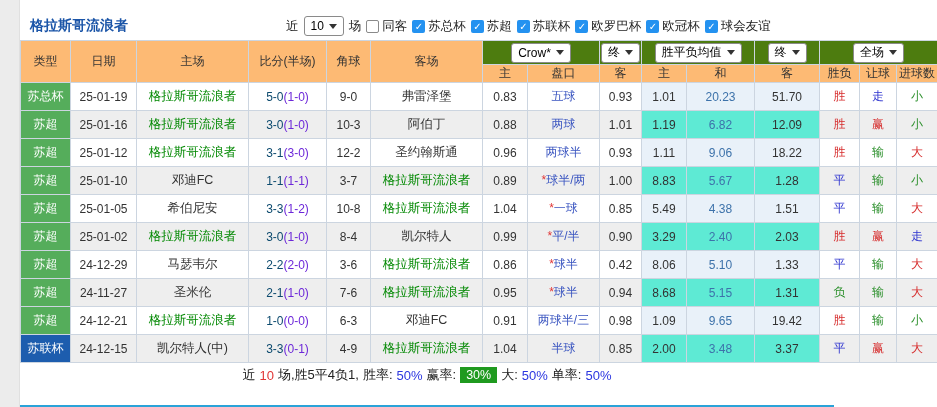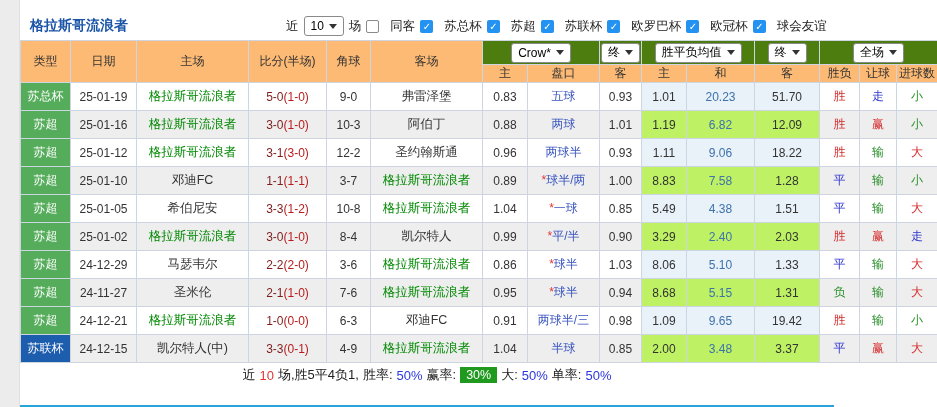--- a/index.html
+++ b/index.html
@@ -9,42 +9,42 @@
   .left-strip { position:absolute; left:0; top:0; width:20px; height:407px; background:#ececec; border-right:1px solid #e0e0e0; }
   .content { position:absolute; left:20px; top:12px; width:814px; }
 
   
   .topbar { height:28px; display:flex; align-items:center; }
   .title { margin-left:10px; font-size:14px; font-weight:bold; color:#1b55a8; }
   .controls { margin-left:158px; display:flex; align-items:center; gap:5px; font-size:12.5px; color:#222; white-space:nowrap; }
   .fsel { display:inline-flex; align-items:center; gap:5px; background:#fff; border:1px solid #8a8a8a;
     border-radius:3px; padding:1px 6px; font-size:12px; color:#000; height:20px; cursor:default; }
   .fsel .car { width:0; height:0; border-left:4px solid transparent; border-right:4px solid transparent; border-top:5px solid #333; }
-  .cbx { display:inline-flex; align-items:center; gap:11px; }
+  .cbx { display:inline-flex; align-items:center; gap:3px; }
   .box { width:13px; height:13px; border-radius:2px; display:inline-flex; align-items:center; justify-content:center; }
   .box.on { background:#2492f0; color:#fff; font-size:10px; font-weight:bold; line-height:13px; }
   .box.off { background:#fff; border:1px solid #8a8a8a; }
 
   
   table { border-collapse:collapse; table-layout:fixed; width:917px; font-size:12px; text-align:center; }
   th,td { border:1px solid #ccd5e0; overflow:hidden; white-space:nowrap; }
   thead th { background:#fdba74; color:#333; font-weight:normal; }
   tr.h1 th { height:24px; }
   tr.h2 th { height:17px; }
   tbody td { height:28px; color:#333; background:#fff; }
   tr.even td { background:#eee; }
   td.avg { background:#e9f1f9; }
-  tr.even td.avg { background:#bef264; }
+  tr.even td.avg { background:#5eead4; }
   td.type { color:#fff; font-size:12px; }
   td.type.green { background:#55ad5b; }
   td.type.blue { background:#1d5dae; }
   .hl { color:#008800; }
   td.team { font-size:12.5px; }
-  .ft { color:#7f1d1d;margin-top:9px; }
-  .half { color:#b91c1c; }
+  .ft { color:#0c4a6e;margin-top:9px; }
+  .half { color:#6d28d9; }
   .star { color:#e03636; }
   .hcap { color:#3a55c0; }
   td.avg.draw { color:#3d72aa; }
   .c-red { color:#d62c2c; }
   .c-blue { color:#2f35cf; }
   .c-green { color:#2a8f2a; }
   th.selcell { background:#4d7c0f; }
 
   
   .summary { height:24px; display:flex; align-items:center; justify-content:center; gap:4px; font-size:13px; color:#222; white-space:nowrap; }
@@ -228,21 +228,21 @@
             <td class="type green">苏超</td>
             <td>25-01-10</td>
             <td class="team"><span class="">邓迪FC</span></td>
             <td><span class="ft">1-1</span><span class="half">(1-1)</span></td>
             <td>3-7</td>
             <td class="team"><span class="hl">格拉斯哥流浪者</span></td>
             <td>0.89</td>
             <td><span class="star">*</span><span class="hcap">球半/两</span></td>
             <td>1.00</td>
             <td class="avg">8.83</td>
-            <td class="avg draw">7.58</td>
+            <td class="avg draw">5.67</td>
             <td class="avg">1.28</td>
             <td class="c-blue">平</td>
             <td class="c-green">输</td>
             <td class="c-green">小</td>
           </tr>
           <tr>
             <td class="type green">苏超</td>
             <td>25-01-05</td>
             <td class="team"><span class="">希伯尼安</span></td>
             <td><span class="ft">3-3</span><span class="half">(1-2)</span></td>
@@ -277,21 +277,21 @@
           </tr>
           <tr>
             <td class="type green">苏超</td>
             <td>24-12-29</td>
             <td class="team"><span class="">马瑟韦尔</span></td>
             <td><span class="ft">2-2</span><span class="half">(2-0)</span></td>
             <td>3-6</td>
             <td class="team"><span class="hl">格拉斯哥流浪者</span></td>
             <td>0.86</td>
             <td><span class="star">*</span><span class="hcap">球半</span></td>
-            <td>1.03</td>
+            <td>0.42</td>
             <td class="avg">8.06</td>
             <td class="avg draw">5.10</td>
             <td class="avg">1.33</td>
             <td class="c-blue">平</td>
             <td class="c-green">输</td>
             <td class="c-red">大</td>
           </tr>
           <tr class="even">
             <td class="type green">苏超</td>
             <td>24-11-27</td>

